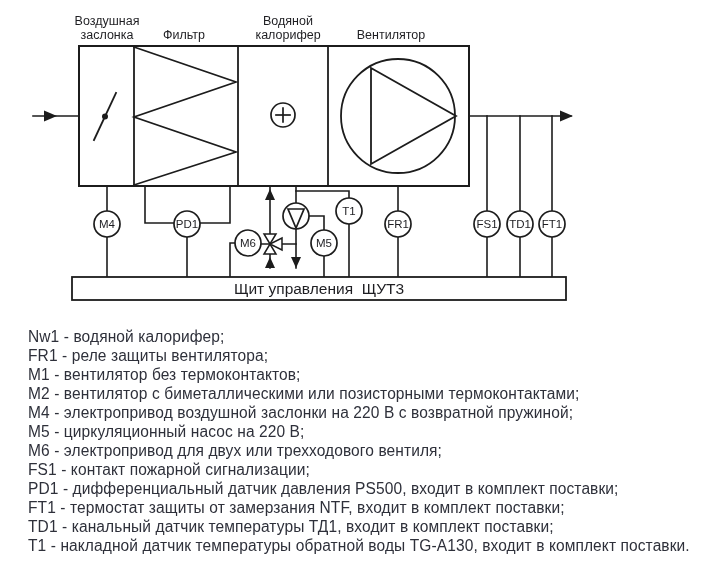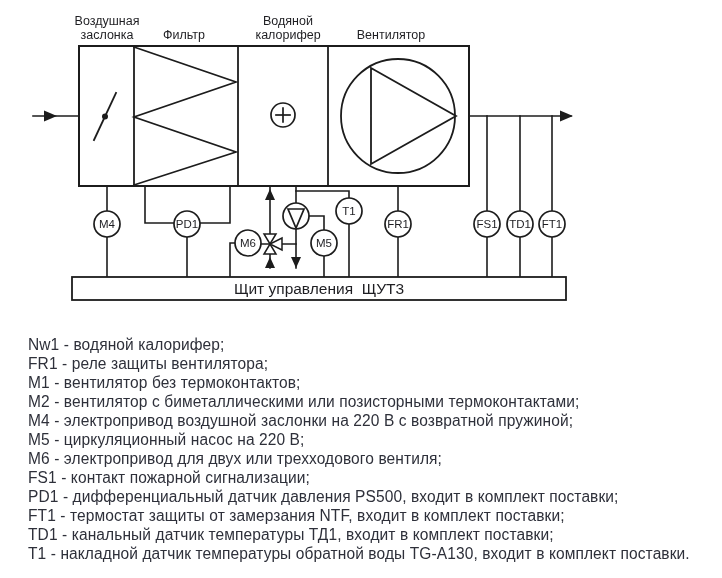--- a/index.html
+++ b/index.html
@@ -23,21 +23,21 @@
   svg text {
     font-family: "Liberation Sans", sans-serif;
     fill: #1e1e22;
   }
   .section-label { font-size: 12.5px; }
   .device-tag    { font-size: 11.5px; }
   .panel-label   { font-size: 15.5px; white-space: pre; }
   #legend {
     position: absolute;
     left: 28px;
-    top: 335px;
+    top: 327px;
     width: 690px;
     color: #2e303a;
     font-size: 16px;
     line-height: 19px;
     letter-spacing: 0.1px;
   }
   .legend-line {
     white-space: nowrap;
     transform: scaleX(0.97);
     transform-origin: 0 0;

